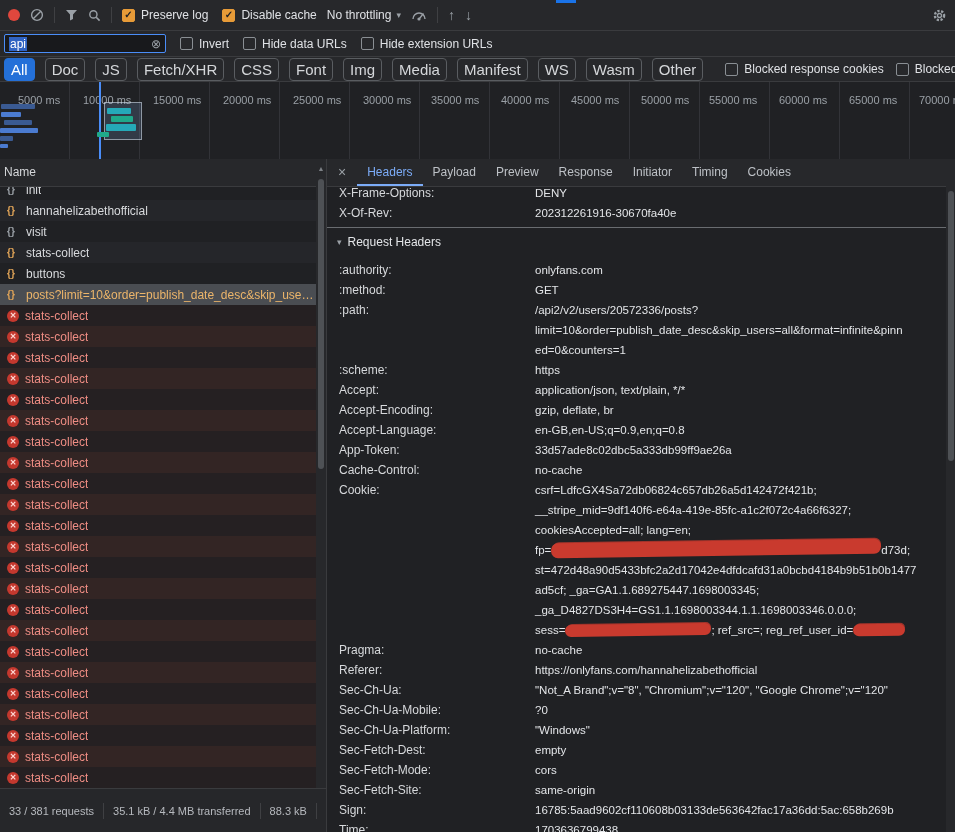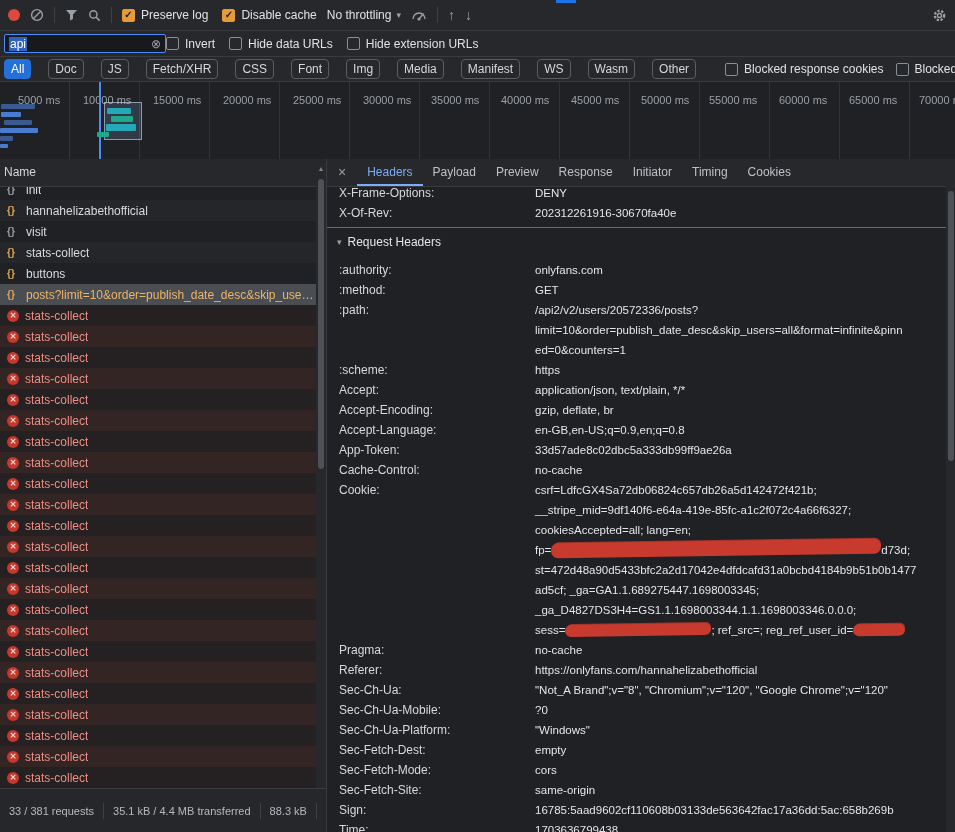--- a/index.html
+++ b/index.html
@@ -3,21 +3,21 @@
 <meta charset="utf-8">
 <style>
   html,body{margin:0;padding:0;background:#202124;}
   .app{position:relative;width:955px;height:832px;overflow:hidden;
        font-family:"Liberation Sans",sans-serif;font-size:12px;color:#dfe1e5;
        background:#202124;}
   
   .bar{position:absolute;left:0;right:0;display:flex;align-items:center;
        background:#27282b;border-bottom:1px solid #3a3b3e;box-sizing:border-box;}
   #bar1{top:0;height:31px;padding:0 8px;gap:10px;}
-  #bar2{top:31px;height:26px;padding:0 4px;}
+  #bar2{top:31px;height:26px;padding:0 4px;gap:14px;}
   #bar3{top:57px;height:25px;padding:0 4px;}
   .vdiv{width:1px;height:16px;background:#3f4043;flex:none;}
   .rec{width:12px;height:12px;border-radius:50%;background:#e0473d;flex:none;}
   .iconbtn{display:inline-flex;align-items:center;justify-content:center;flex:none;color:#9aa0a6;}
   .arrowglyph{font-size:14px;color:#9aa0a6;line-height:1;}
   .cb{display:inline-flex;align-items:center;gap:6px;flex:none;cursor:default;}
   .cb .box{width:13px;height:13px;border:1px solid #8a8f94;border-radius:2px;box-sizing:border-box;
            display:inline-flex;align-items:center;justify-content:center;
            font-size:10px;line-height:1;color:transparent;background:transparent;font-weight:bold;}
   .cb .box.on{background:#e79b38;border-color:#e79b38;color:#202124;}
@@ -25,22 +25,22 @@
   .throttle{display:inline-flex;align-items:center;gap:5px;color:#dfe1e5;}
   .caret{font-size:9px;color:#9aa0a6;}
   .blue-ind{position:absolute;left:556px;top:0;width:20px;height:3px;background:#1a73e8;}
   #gear{margin-left:auto;}
   
   .finput{width:162px;height:19px;border:1px solid #4a8df8;border-radius:2px;background:#18191c;
           display:inline-flex;align-items:center;padding:0 4px;box-sizing:border-box;gap:4px;}
   .finput .val{background:#3063c2;color:#fff;padding:0 1px;font-size:12px;}
   .finput .clr{margin-left:auto;color:#9aa0a6;font-size:12px;line-height:1;}
   
-  .chip{border:1px solid #5a5d61;border-radius:4px;padding:2px 6px;font-size:12px;
-        color:#d5d7da;margin-right:17px;white-space:nowrap;flex:none;}
+  .chip{border:1px solid #5a5d61;border-radius:4px;padding:2px 6px;font-size:15px;
+        color:#d5d7da;margin-right:10px;white-space:nowrap;flex:none;}
   .chip.sel{background:#2470d8;border-color:#2470d8;color:#fff;}
   #bar3 .cb{margin-left:12px;}
   
   #overview{position:absolute;left:0;right:0;top:82px;height:77px;overflow:hidden;
             background:#202124;border-bottom:1px solid #3a3b3e;
             background-image:repeating-linear-gradient(90deg,transparent 0 69px,#323338 69px 70px);}
   .ov-label{position:absolute;top:12px;font-size:11px;color:#9aa0a6;white-space:nowrap;}
   .ov-bar{position:absolute;border-radius:1px;}
   .ov-marker{position:absolute;top:0;bottom:0;width:2px;background:#4a8df8;}
   .ov-sel{position:absolute;background:rgba(150,190,255,.16);border:1px solid rgba(220,230,240,.55);box-sizing:border-box;}

